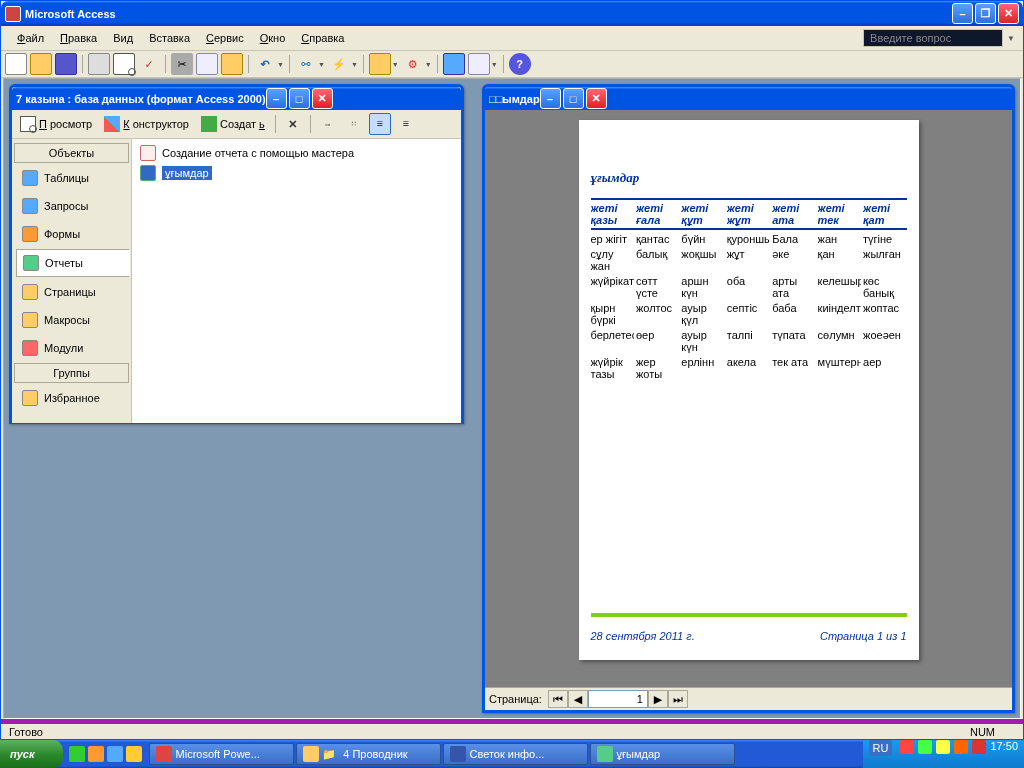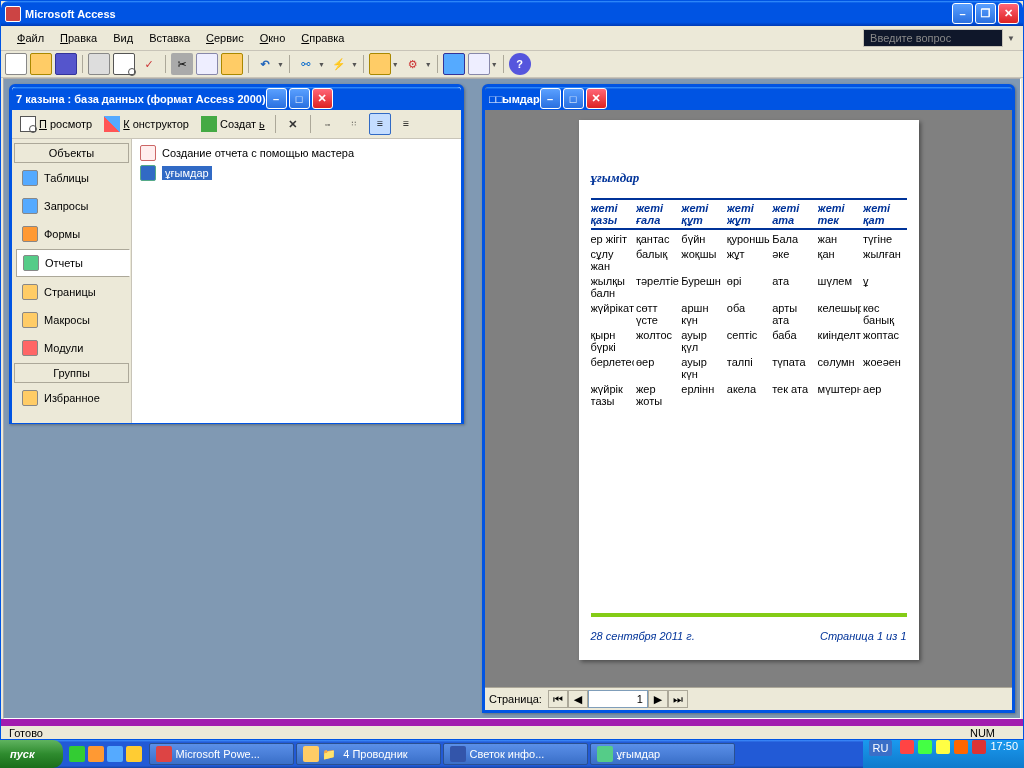--- a/index.html
+++ b/index.html
@@ -55,21 +55,21 @@
 .page { background: #fff; width: 340px; height: 540px; box-shadow: 2px 2px 4px rgba(0,0,0,.4); padding: 50px 12px 18px; font-size: 6px; position: relative; }
 .page-title { color: #003399; font-style: italic; font-weight: bold; font-size: 13px; margin-bottom: 12px; font-family: 'Times New Roman', serif; }
 .table-headers { display: flex; gap: 2px; color: #003399; font-style: italic; font-weight: bold; font-size: 6px; border-bottom: 2px solid #003399; padding-bottom: 2px; border-top: 2px solid #003399; padding-top: 2px; }
 .table-headers div, .table-row div { width: 44px; overflow: hidden; }
 .table-row { display: flex; gap: 2px; font-size: 6px; padding-top: 3px; }
 .page-footer { position: absolute; bottom: 18px; left: 12px; right: 12px; display: flex; justify-content: space-between; font-size: 6px; color: #003399; font-style: italic; border-top: 4px solid #84cc16; padding-top: 13px; }
 .pager { background: #ece9d8; padding: 2px 4px; display: flex; align-items: center; border-top: 1px solid #aca899; }
 .pager button { width: 20px; height: 18px; border: 1px solid #aca899; background: #ece9d8; cursor: pointer; }
 .pager input { width: 60px; height: 18px; text-align: right; border: 1px solid #7f9db9; padding-right: 4px; }
 
-.statusbar { position: absolute; bottom: 0; left: 0; right: 0; height: 20px; background: #ece9d8; border-top: 7px solid #a21caf; padding: 2px 8px; display: flex; align-items: center; }
+.statusbar { position: absolute; bottom: 0; left: 0; right: 0; height: 20px; background: #ece9d8; border-top: 5px solid #a21caf; padding: 2px 8px; display: flex; align-items: center; }
 .status-right { margin-left: auto; padding-right: 20px; }
 
 
 .taskbar { position: absolute; left: 0; right: 0; bottom: 0; height: 28px; background: linear-gradient(to bottom, #3c8eff 0%, #225ad6 8%, #225ad6 92%, #1542a0 100%); display: flex; align-items: center; }
 .start-btn { height: 28px; background: linear-gradient(to bottom, #5fb35f 0%, #2e8b2e 50%, #1a6e1a 100%); color: #fff; font-weight: bold; font-style: italic; padding: 0 28px 0 10px; display: flex; align-items: center; border-radius: 0 10px 10px 0; cursor: pointer; font-size: 14px; }
 .quick-launch { display: flex; gap: 3px; padding: 0 6px; }
 .ql-icon { width: 16px; height: 16px; border-radius: 2px; cursor: pointer; }
 .task-btn { height: 22px; background: linear-gradient(#5a8fe8,#3a6fc8); border: 1px solid #2a5090; border-radius: 2px; color: #fff; padding: 0 6px; margin: 0 1px; display: flex; align-items: center; gap: 4px; cursor: pointer; width: 145px; overflow: hidden; white-space: nowrap; }
 .task-btn.active { background: linear-gradient(#2a5aa8,#1a4088); }
 .tray { margin-left: auto; background: linear-gradient(#1a9aef,#0f7acc); height: 28px; display: flex; align-items: flex-start; padding: 0 6px; gap: 4px; color: #fff; }
@@ -268,29 +268,20 @@
               <div class="table-row">
                 <div>сұлу жан</div>
                 <div>балық</div>
                 <div>жоқшы</div>
                 <div>жұт</div>
                 <div>әке</div>
                 <div>қан</div>
                 <div>жылған</div>
               </div>
               <div class="table-row">
-                <div>жылқы балн</div>
-                <div>тәрелтіе</div>
-                <div>Бурешн</div>
-                <div>өрі</div>
-                <div>ата</div>
-                <div>шүлем</div>
-                <div>ұ</div>
-              </div>
-              <div class="table-row">
                 <div>жүйрікат</div>
                 <div>сөтт үсте</div>
                 <div>аршн күн</div>
                 <div>оба</div>
                 <div>арты ата</div>
                 <div>келешырып</div>
                 <div>көс банық</div>
               </div>
               <div class="table-row">
                 <div>қырн бүркі</div>

